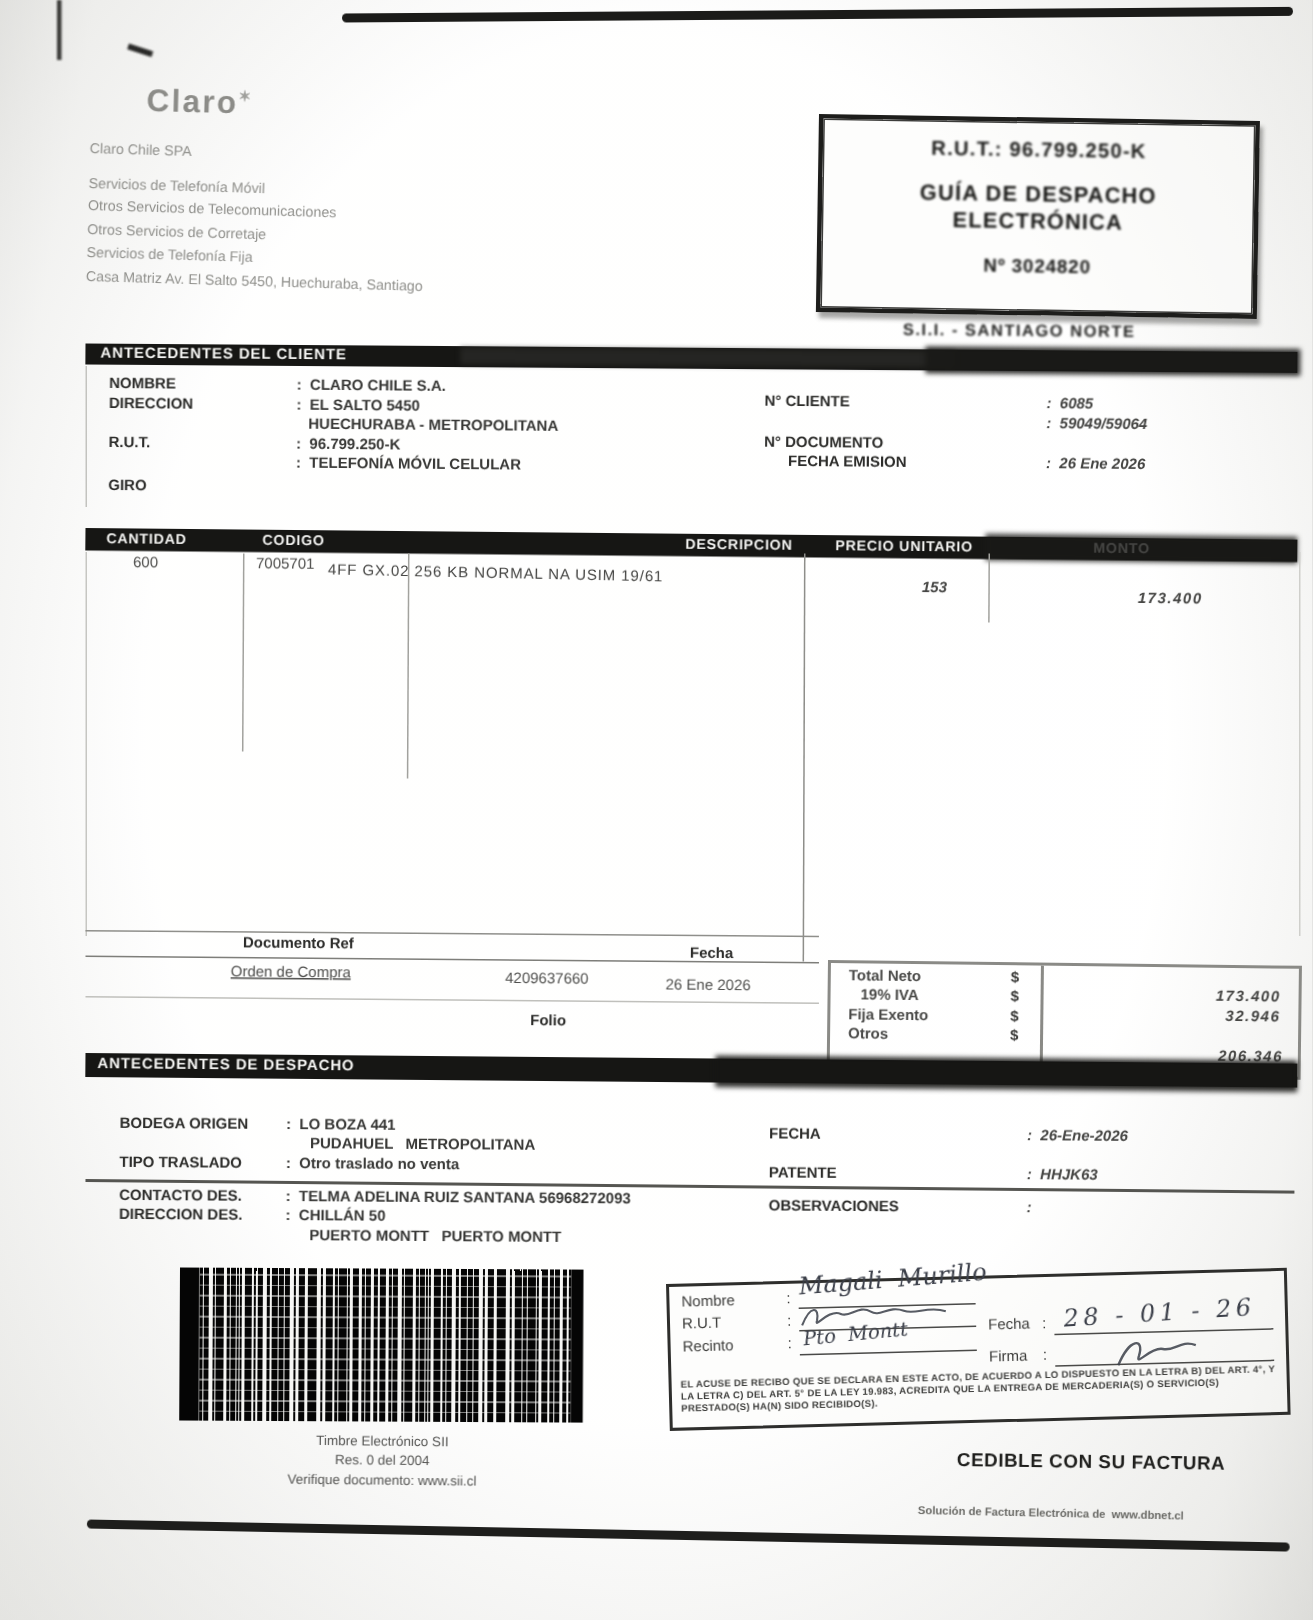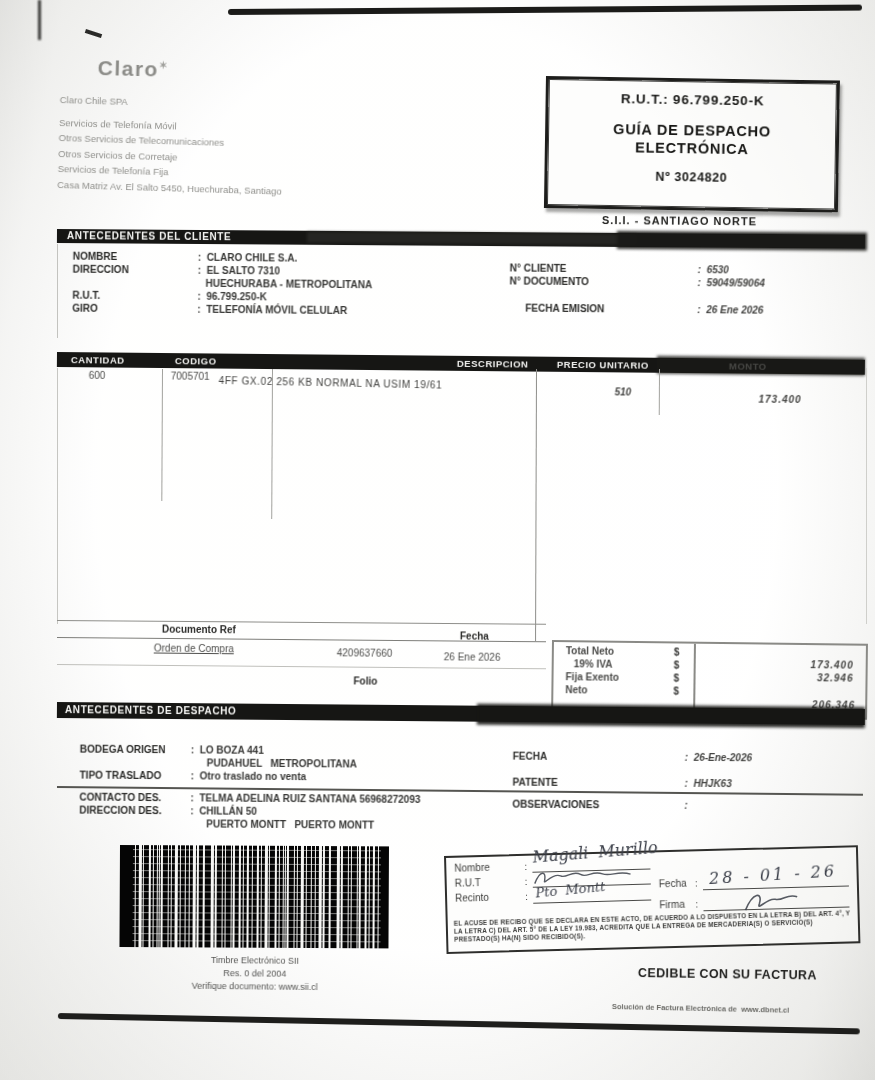--- a/index.html
+++ b/index.html
@@ -81,32 +81,32 @@
     <span style="padding-left:10px;">ANTECEDENTES DEL CLIENTE</span>
     <span class="bar-smear" style="left:250px;top:1px;width:330px;height:11px;"></span>
     <span class="bar-smear" style="left:560px;top:-2px;width:250px;height:18px;background:rgba(25,25,23,.9);"></span>
   </div>
   <div class="abs" style="left:57px;top:244px;width:1px;height:94px;background:#c3c3bf;"></div>
 
   <div class="blk" style="left:0;top:0;transform:rotate(0.5deg);">
     <span class="abs lbl" style="left:75px;top:250px;">NOMBRE</span>
     <span class="abs lbl" style="left:75px;top:263px;">DIRECCION</span>
     <span class="abs lbl" style="left:75px;top:289px;">R.U.T.</span>
-    <span class="abs lbl" style="left:75px;top:302px;">GIRO</span>
+    <span class="abs lbl" style="left:75px;top:318px;">GIRO</span>
 
     <span class="abs val colon-before" style="left:200px;top:250px;">CLARO CHILE S.A.</span>
-    <span class="abs val colon-before" style="left:200px;top:263px;">EL SALTO 7310</span>
+    <span class="abs val colon-before" style="left:200px;top:263px;">EL SALTO 5450</span>
     <span class="abs val" style="left:208px;top:276px;">HUECHURABA - METROPOLITANA</span>
     <span class="abs val colon-before" style="left:200px;top:289px;">96.799.250-K</span>
     <span class="abs val colon-before" style="left:200px;top:302px;">TELEFONÍA MÓVIL CELULAR</span>
 
     <span class="abs lbl" style="left:512px;top:258px;filter:blur(.5px);">N° CLIENTE</span>
-    <span class="abs lbl" style="left:512px;top:271px;filter:blur(.5px);">N° DOCUMENTO</span>
+    <span class="abs lbl" style="left:512px;top:285px;filter:blur(.5px);">N° DOCUMENTO</span>
     <span class="abs lbl" style="left:512px;top:298px;filter:blur(.5px);padding-left:16px;">FECHA EMISION</span>
-    <span class="abs val it colon-before" style="left:700px;top:258px;">6530</span>
+    <span class="abs val it colon-before" style="left:700px;top:258px;">6085</span>
     <span class="abs val it colon-before" style="left:700px;top:271px;">59049/59064</span>
     <span class="abs val it colon-before" style="left:700px;top:298px;">26 Ene 2026</span>
   </div>
 
   <div class="blk bar" style="left:57px;top:352px;width:808px;height:15px;transform:rotate(0.55deg);">
     <span class="head-cell" style="left:14px;top:2px;">CANTIDAD</span>
     <span class="head-cell" style="left:118px;top:2px;">CODIGO</span>
     <span class="head-cell" style="left:400px;top:2px;">DESCRIPCION</span>
     <span class="head-cell" style="left:500px;top:2px;">PRECIO UNITARIO</span>
     <span class="head-cell" style="left:672px;top:2px;">MONTO</span>
@@ -115,42 +115,42 @@
   <div class="abs" style="left:57px;top:368px;width:808px;height:256px;border-left:1px solid #c6c6c2;border-right:1px solid #cfcfcb;"></div>
   <div class="vline" style="left:162px;top:369px;height:132px;transform:rotate(0.3deg);"></div>
   <div class="vline" style="left:272px;top:369px;height:150px;transform:rotate(0.3deg);"></div>
   <div class="vline" style="left:536px;top:369px;height:272px;transform:rotate(0.2deg);background:#8e8e8a;"></div>
   <div class="vline" style="left:659px;top:369px;height:46px;transform:rotate(0.3deg);"></div>
 
   <div class="blk" style="left:0;top:0;transform:rotate(0.5deg);">
     <span class="abs val" style="left:92px;top:369px;font-weight:normal;color:#4a4a48;">600</span>
     <span class="abs val" style="left:174px;top:369px;font-weight:normal;color:#4a4a48;">7005701</span>
     <span class="abs val" style="left:222px;top:373px;font-weight:normal;color:#434341;letter-spacing:.6px;transform:rotate(0.7deg);filter:blur(.45px);">4FF GX.02 256 KB NORMAL NA USIM 19/61</span>
-    <span class="abs val it" style="left:618px;top:381px;">510</span>
+    <span class="abs val it" style="left:618px;top:381px;">153</span>
     <span class="abs val it" style="left:762px;top:387px;letter-spacing:1px;">173.400</span>
   </div>
 
   <div class="hline" style="left:57px;top:620px;width:489px;transform:rotate(0.45deg);"></div>
   <div class="hline" style="left:57px;top:637px;width:489px;transform:rotate(0.5deg);background:#7e7e7a;"></div>
   <div class="hline" style="left:57px;top:664px;width:489px;transform:rotate(0.5deg);background:#c0c0bc;"></div>
   <div class="blk" style="left:0;top:0;transform:rotate(0.55deg);">
     <span class="abs lbl" style="left:168px;top:622px;">Documento Ref</span>
     <span class="abs lbl" style="left:360px;top:624px;margin-top:48px;">Folio</span>
     <span class="abs lbl" style="left:466px;top:626px;">Fecha</span>
     <span class="abs val" style="left:160px;top:641px;font-weight:normal;color:#4e4e4c;text-decoration:underline;">Orden de Compra</span>
     <span class="abs val" style="left:343px;top:644px;font-weight:normal;color:#4e4e4c;">4209637660</span>
     <span class="abs val" style="left:450px;top:647px;font-weight:normal;color:#4e4e4c;">26 Ene 2026</span>
   </div>
 
   <div class="blk" style="left:552px;top:640px;width:312px;height:72px;transform:rotate(0.7deg);border:2px solid #8a8a86;">
     <div class="vline" style="left:140px;top:0px;height:68px;background:#8a8a86;width:2px;"></div>
     <span class="abs val" style="left:12px;top:3px;color:#4a4a48;">Total Neto</span>
     <span class="abs val" style="left:20px;top:16px;color:#4a4a48;">19% IVA</span>
     <span class="abs val" style="left:12px;top:29px;color:#4a4a48;">Fija Exento</span>
-    <span class="abs val" style="left:12px;top:42px;color:#4a4a48;">Neto</span>
+    <span class="abs val" style="left:12px;top:42px;color:#4a4a48;">Otros</span>
     <span class="abs val" style="left:120px;top:3px;">$</span>
     <span class="abs val" style="left:120px;top:16px;">$</span>
     <span class="abs val" style="left:120px;top:29px;">$</span>
     <span class="abs val" style="left:120px;top:42px;">$</span>
     <span class="abs val it" style="right:12px;top:14px;letter-spacing:1px;">173.400</span>
     <span class="abs val it" style="right:12px;top:27px;letter-spacing:1px;">32.946</span>
     <span class="abs val it" style="right:12px;top:40px;"></span>
     <span class="abs val it" style="right:10px;top:54px;letter-spacing:1px;">206.346</span>
   </div>
 

